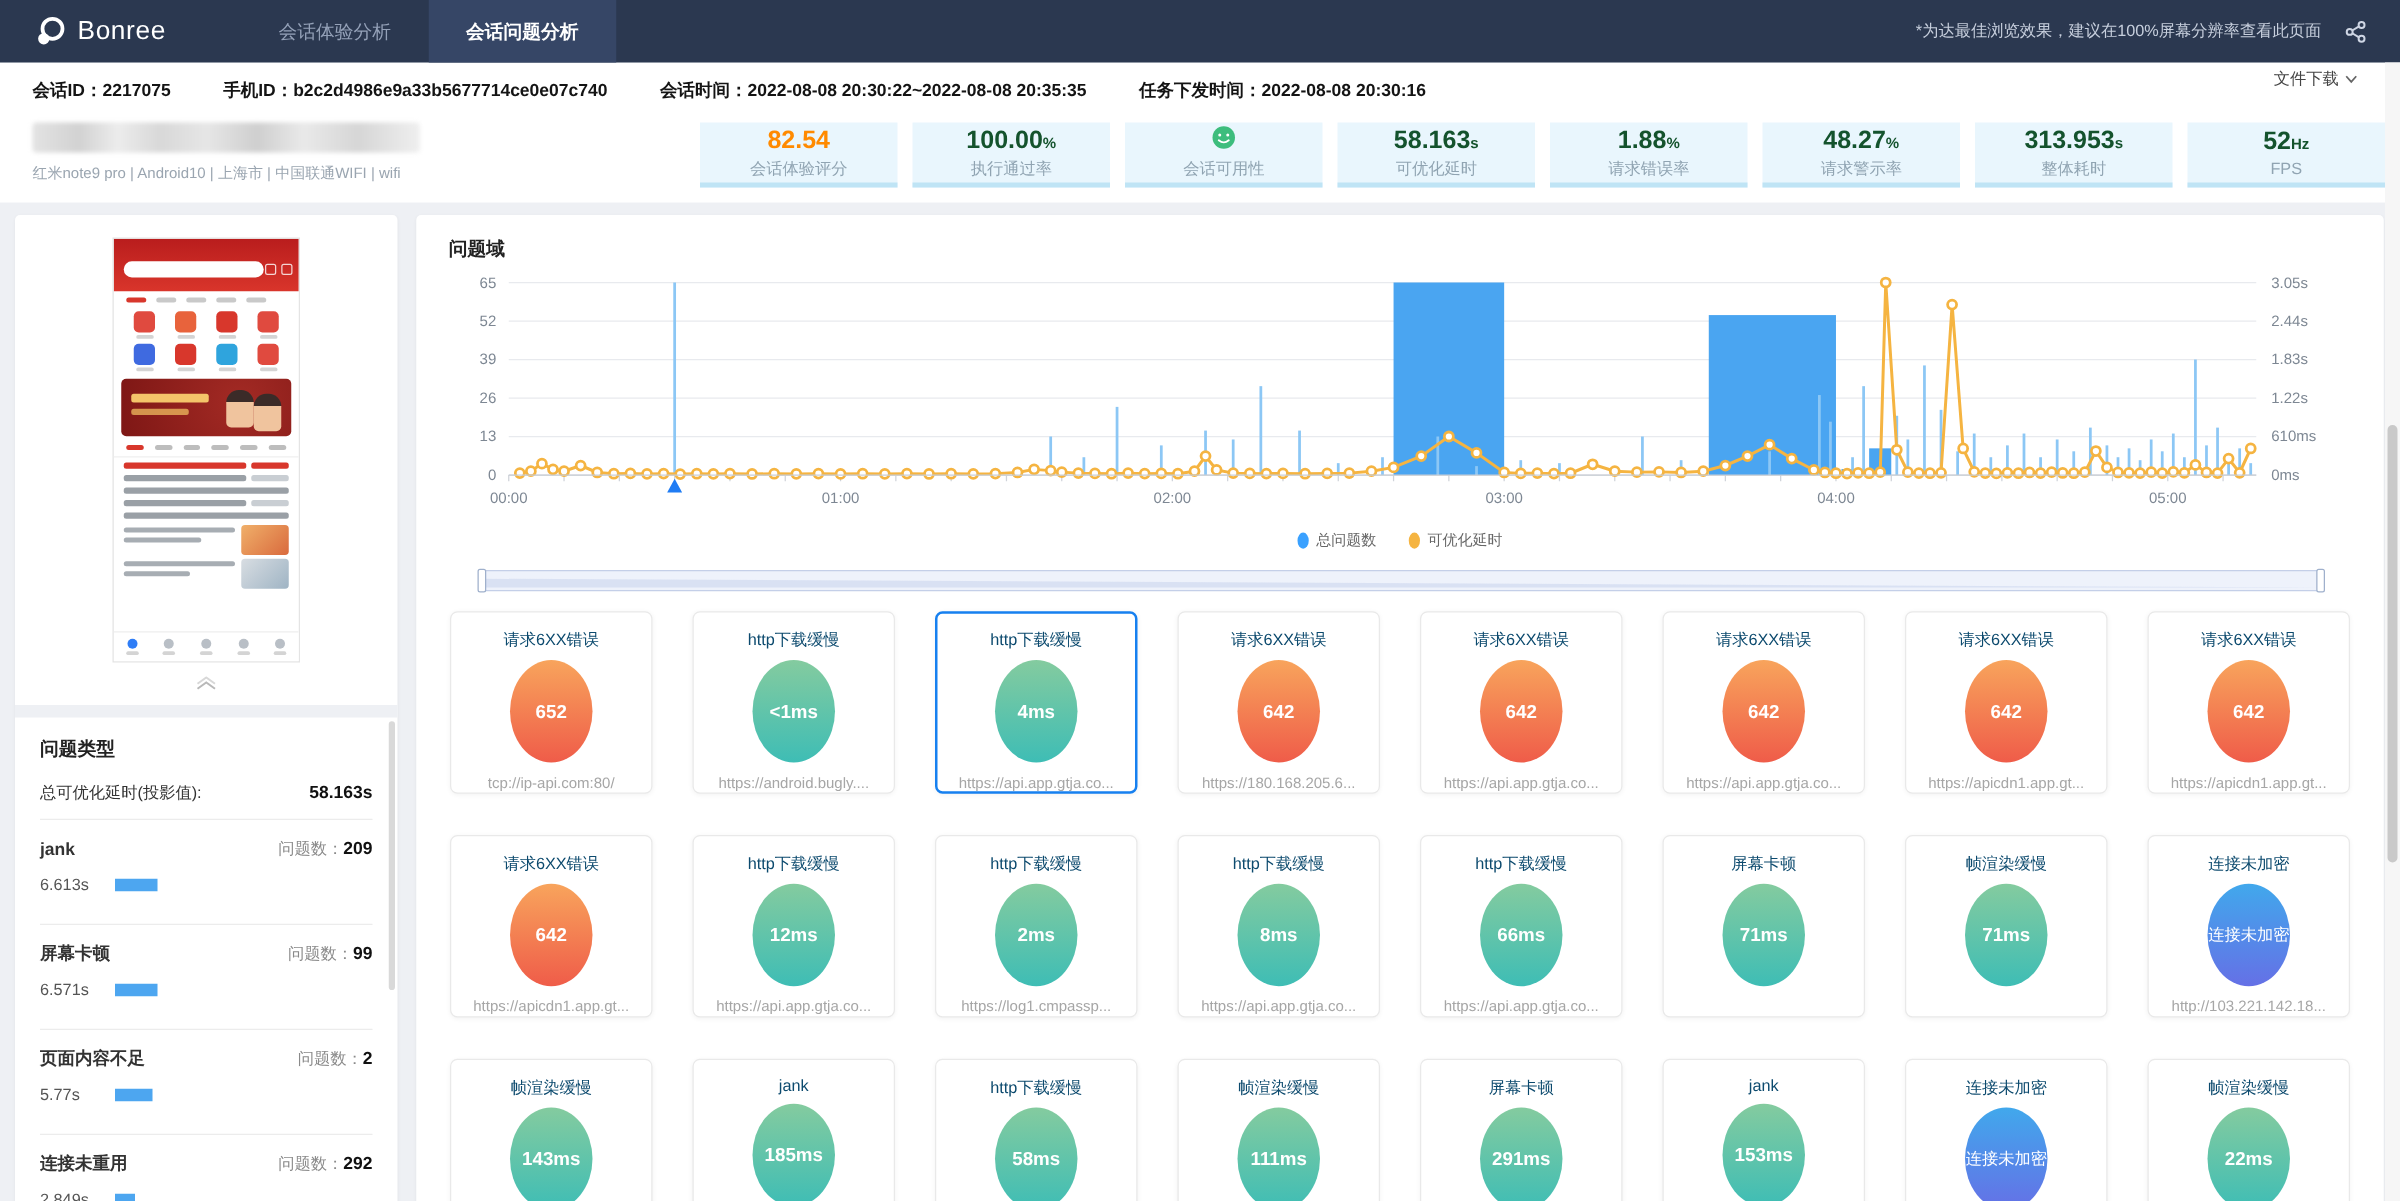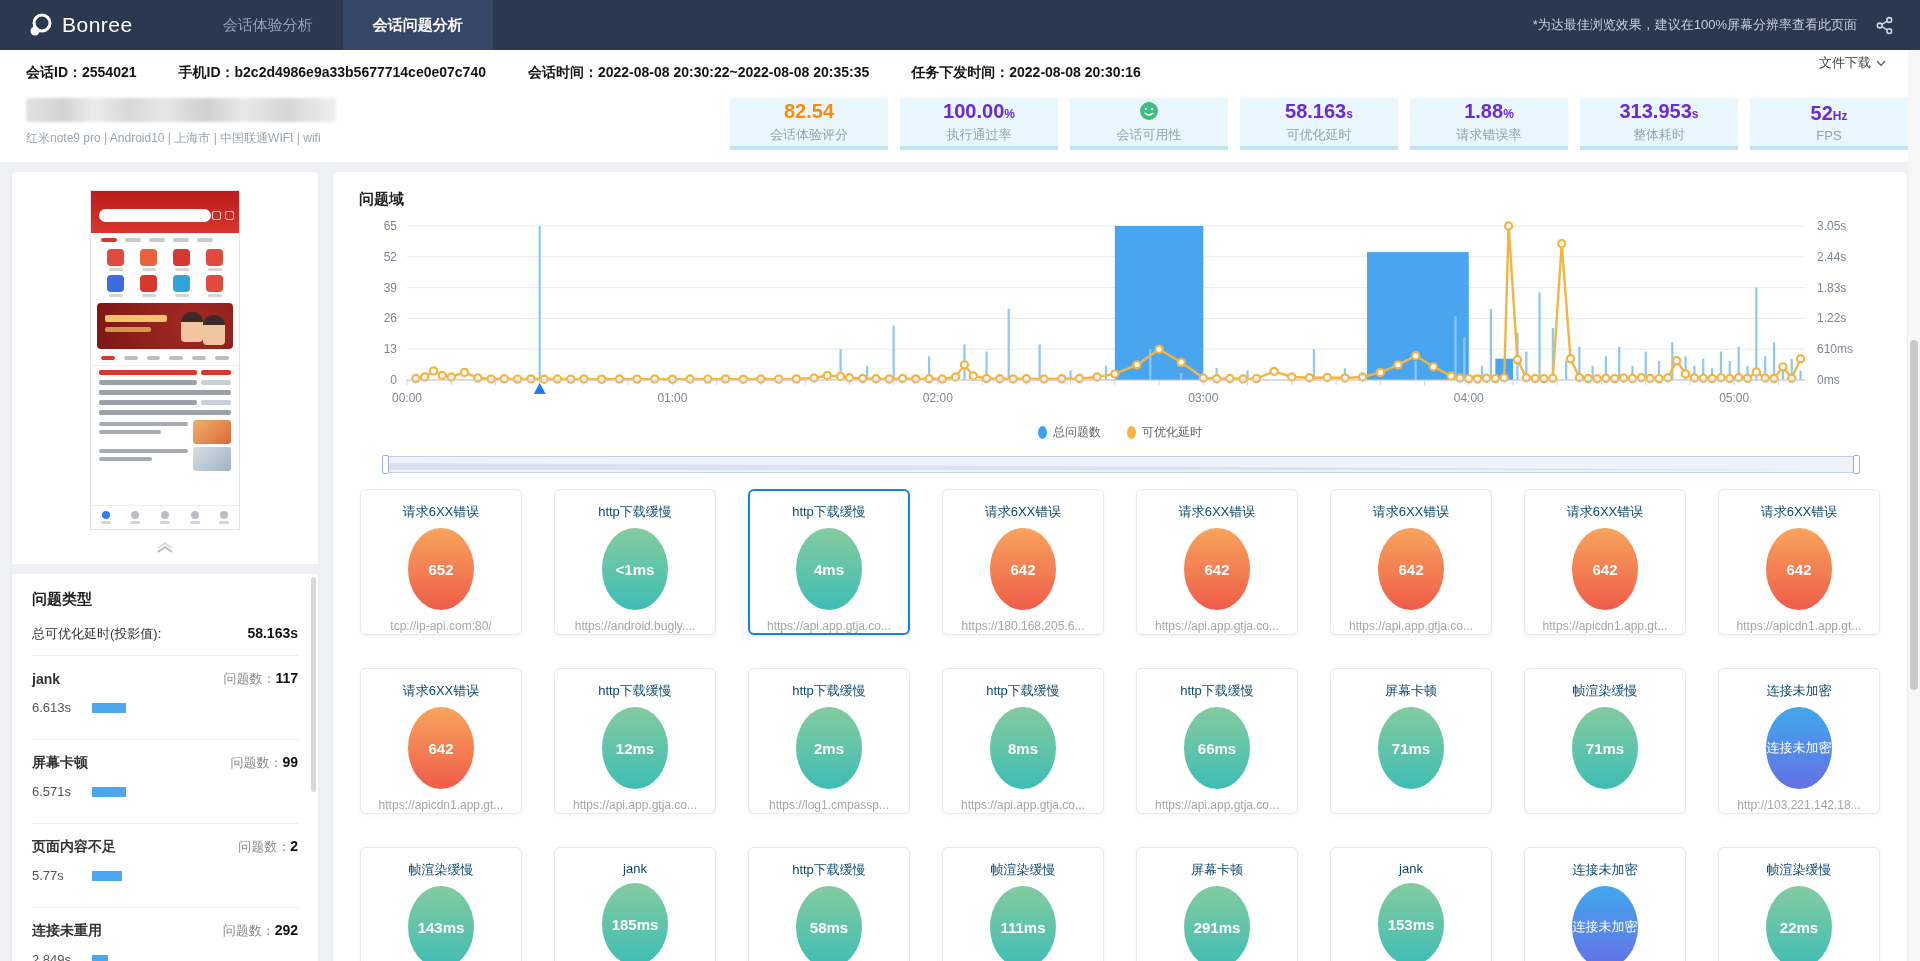--- a/index.html
+++ b/index.html
@@ -21,21 +21,21 @@
   .hdr-fields { position:absolute; top:14px; left:26px; display:flex; gap:42px; }
   .hdr-field { font-size:14px; font-weight:bold; color:#141414; }
   .download { position:absolute; top:4px; right:34px; font-size:13px; color:#444; cursor:pointer; display:flex; align-items:center; gap:5px; }
   .dev-blur { position:absolute; top:48px; left:26px; width:310px; height:24px; border-radius:3px;
     background:linear-gradient(90deg,#e3e3e3 0,#d2d2d2 12%,#ececec 22%,#d8d8d8 33%,#e6e6e6 45%,#cfcfcf 58%,#e9e9e9 70%,#d6d6d6 84%,#efefef 100%);
     filter:blur(1.5px); }
   .dev-info { position:absolute; top:80px; left:26px; font-size:12px; color:#9aa5b0; }
 
   .metrics { position:absolute; top:48px; right:12px; display:flex; gap:12px; }
   .metric { width:158px; height:52px; background:#e9f6fd; border-bottom:4px solid #bfe4f5; display:flex; flex-direction:column; align-items:center; justify-content:center; }
-  .m-val { font-size:20px; font-weight:bold; color:#6d28d9; line-height:22px; }
+  .m-val { font-size:20px; font-weight:bold; color:#14532d; line-height:22px; }
   .m-unit { font-size:12px; font-weight:bold; }
   .m-lbl { font-size:13px; color:#90a4b2; margin-top:1px; }
 
   
   .left-panel { position:absolute; top:172px; left:12px; width:306px; height:1100px; background:#fff; border-radius:4px; box-shadow:0 1px 3px rgba(0,0,0,.05); }
   .main-panel { position:absolute; top:172px; left:333px; width:1574px; height:1100px; background:#fff; border-radius:4px; box-shadow:0 1px 3px rgba(0,0,0,.05); }
 
   
   .phone { position:absolute; top:18px; left:78px; width:150px; height:340px; border:1px solid #e4e4e4; background:#fff; overflow:hidden; }
   .ph-header { height:42px; background:linear-gradient(180deg,#b91d1d,#d9352b); position:relative; }
@@ -138,21 +138,21 @@
       <circle cx="6" cy="12" r="3" fill="none" stroke="#cfd6e4" stroke-width="2"></circle>
       <circle cx="18" cy="19" r="3" fill="none" stroke="#cfd6e4" stroke-width="2"></circle>
       <line x1="8.6" y1="10.6" x2="15.4" y2="6.4" stroke="#cfd6e4" stroke-width="2"></line>
       <line x1="8.6" y1="13.4" x2="15.4" y2="17.6" stroke="#cfd6e4" stroke-width="2"></line>
     </svg>
   </div>
 </div>
 
 <div class="header">
   <div class="hdr-fields">
-      <span class="hdr-field">会话ID：2554021</span>
+      <span class="hdr-field">会话ID：2217075</span>
       <span class="hdr-field">手机ID：b2c2d4986e9a33b5677714ce0e07c740</span>
       <span class="hdr-field">会话时间：2022-08-08 20:30:22~2022-08-08 20:35:35</span>
       <span class="hdr-field">任务下发时间：2022-08-08 20:30:16</span>
     </div>
   <div class="download">
     <span>文件下载</span>
     <svg width="10" height="7" viewBox="0 0 10 7">
       <path d="M1 1 L5 5.5 L9 1" fill="none" stroke="#666" stroke-width="1.4"></path>
     </svg>
   </div>
@@ -178,20 +178,24 @@
       </div>
       <div class="metric">
         <div class="m-val"><span>58.163</span><span class="m-unit">s</span></div>
         <div class="m-lbl">可优化延时</div>
       </div>
       <div class="metric">
         <div class="m-val"><span>1.88</span><span class="m-unit">%</span></div>
         <div class="m-lbl">请求错误率</div>
       </div>
       <div class="metric">
+        <div class="m-val"><span>48.27</span><span class="m-unit">%</span></div>
+        <div class="m-lbl">请求警示率</div>
+      </div>
+      <div class="metric">
         <div class="m-val"><span>313.953</span><span class="m-unit">s</span></div>
         <div class="m-lbl">整体耗时</div>
       </div>
       <div class="metric">
         <div class="m-val"><span>52</span><span class="m-unit">Hz</span></div>
         <div class="m-lbl">FPS</div>
       </div>
     </div>
 </div>
 
@@ -326,21 +330,21 @@
   <div class="ptype">
     <div class="pt-title">问题类型</div>
     <div class="pt-total">
       <span>总可优化延时(投影值):</span>
       <b>58.163s</b>
     </div>
     <div id="pt-list" style="margin-top:4px">
         <div class="pt-item">
           <div class="pt-row1">
             <span class="pt-name">jank</span>
-            <span class="pt-cnt">问题数：<b>117</b></span>
+            <span class="pt-cnt">问题数：<b>209</b></span>
           </div>
           <div class="pt-row2">
             <span class="pt-dur">6.613s</span>
             <span class="pt-bar" style="width:34px"></span>
           </div>
         </div>
         <div class="pt-item">
           <div class="pt-row1">
             <span class="pt-name">屏幕卡顿</span>
             <span class="pt-cnt">问题数：<b>99</b></span>

